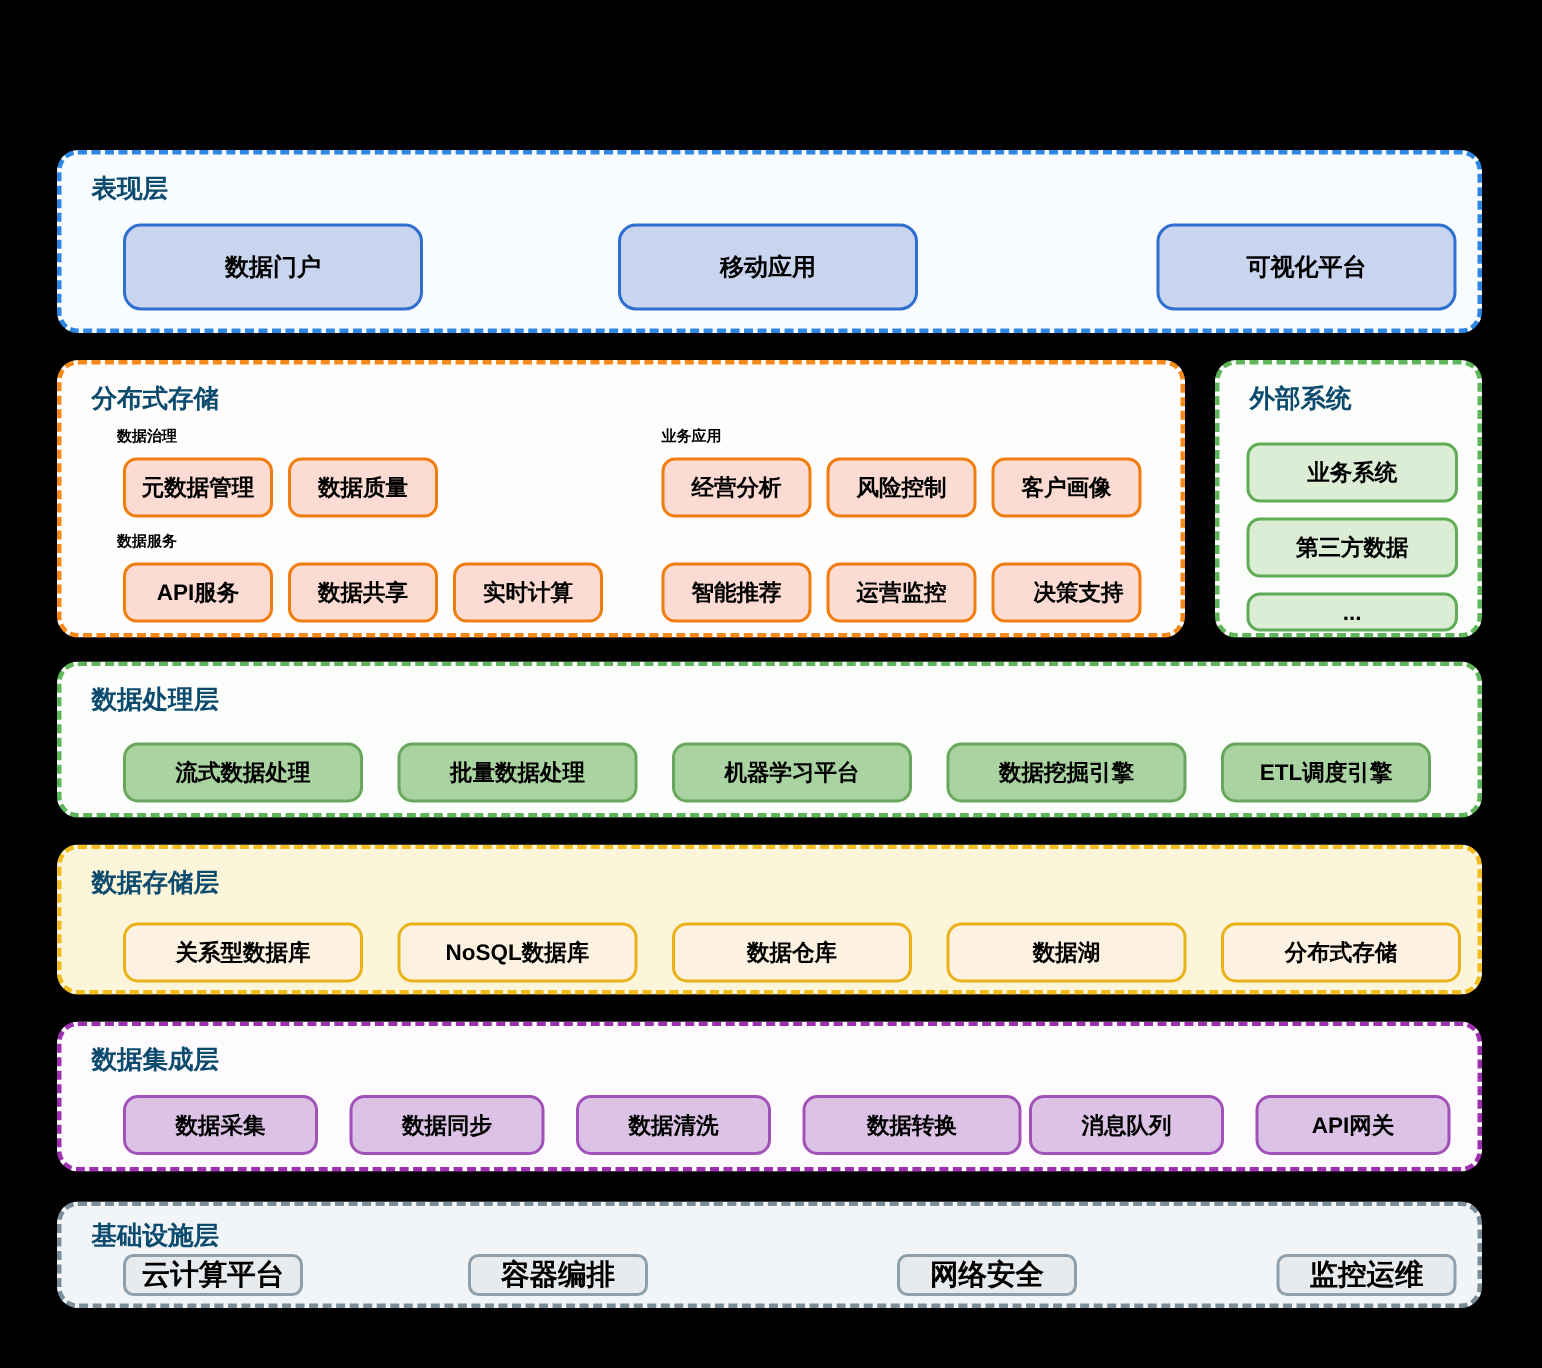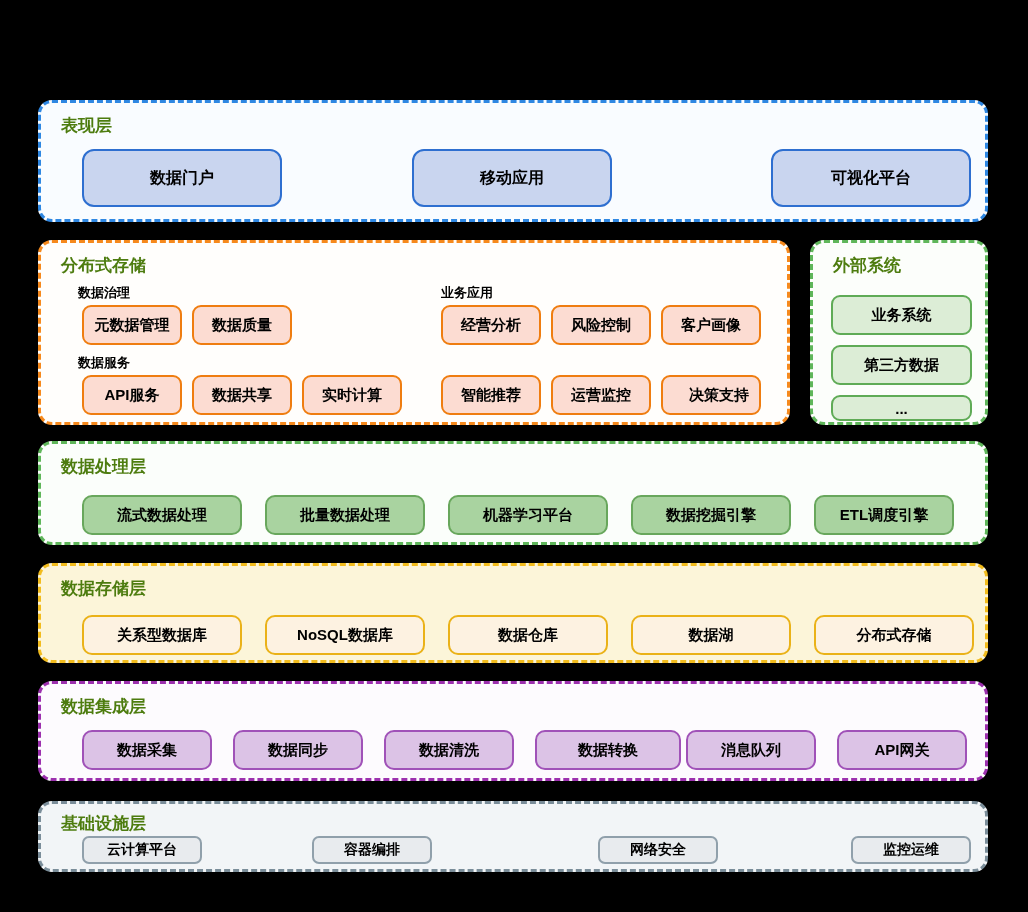--- a/index.html
+++ b/index.html
@@ -20,26 +20,26 @@
     box-sizing: border-box;
     border: 3px dashed #888;
     border-radius: 14px;
   }
   .layer-title {
     position: absolute;
     left: 20px;
     top: 11px;
     font-size: 17px;
     font-weight: bold;
-    color: #4d7c0f;
+    color: #0c4a6e;
     white-space: nowrap;
   }
   .sub-label {
     position: absolute;
-    font-size: 13px;
+    font-size: 10px;
     font-weight: bold;
     color: #000;
     white-space: nowrap;
     text-align: center;
   }
   .box {
     position: absolute;
     box-sizing: border-box;
     display: flex;
     align-items: center;
@@ -64,21 +64,21 @@
   .layer-processing { border-color: #5fb65a; background: #fbfefb; }
   .layer-processing .box { background: #a9d3a0; border-color: #68a75c; }
   
   .layer-storage { border-color: #f2bc1d; background: #fcf5d9; }
   .layer-storage .box { background: #fdf2e1; border-color: #eab218; }
   
   .layer-integration { border-color: #9c30ae; background: #fdfbfe; }
   .layer-integration .box { background: #dcc3e6; border-color: #a052b8; }
   
   .layer-infrastructure { border-color: #7a8d99; background: #f2f5f7; }
-  .layer-infrastructure .box { background: #e8ebee; border-color: #90a0ab; font-size: 14px; border-radius: 7px; }
+  .layer-infrastructure .box { background: #e8ebee; border-color: #90a0ab; font-size: 19px; border-radius: 7px; }
 </style>
 </head>
 <body>
 
 <div id="canvas">
 
   <div class="layer layer-presentation" style="left:38px; top:100px; width:950px; height:122px;">
     <div class="layer-title">表现层</div>
     <div class="box" style="left:41px; top:46px; width:200px; height:58px;">数据门户</div>
     <div class="box" style="left:371px; top:46px; width:200px; height:58px;">移动应用</div>

